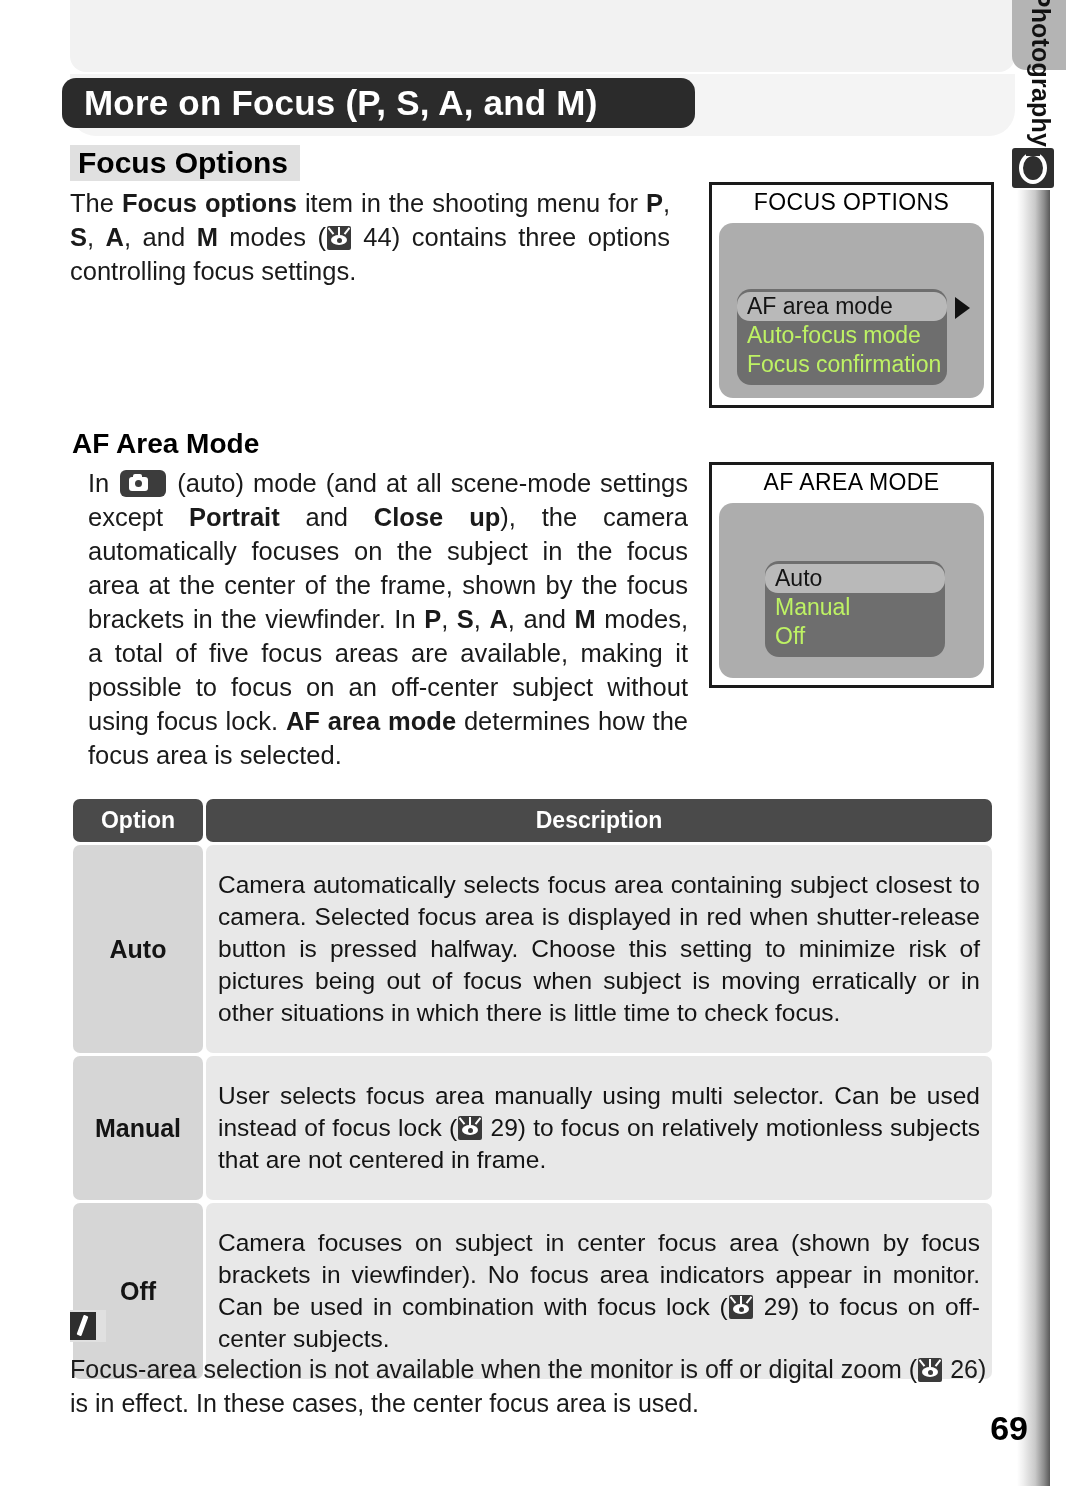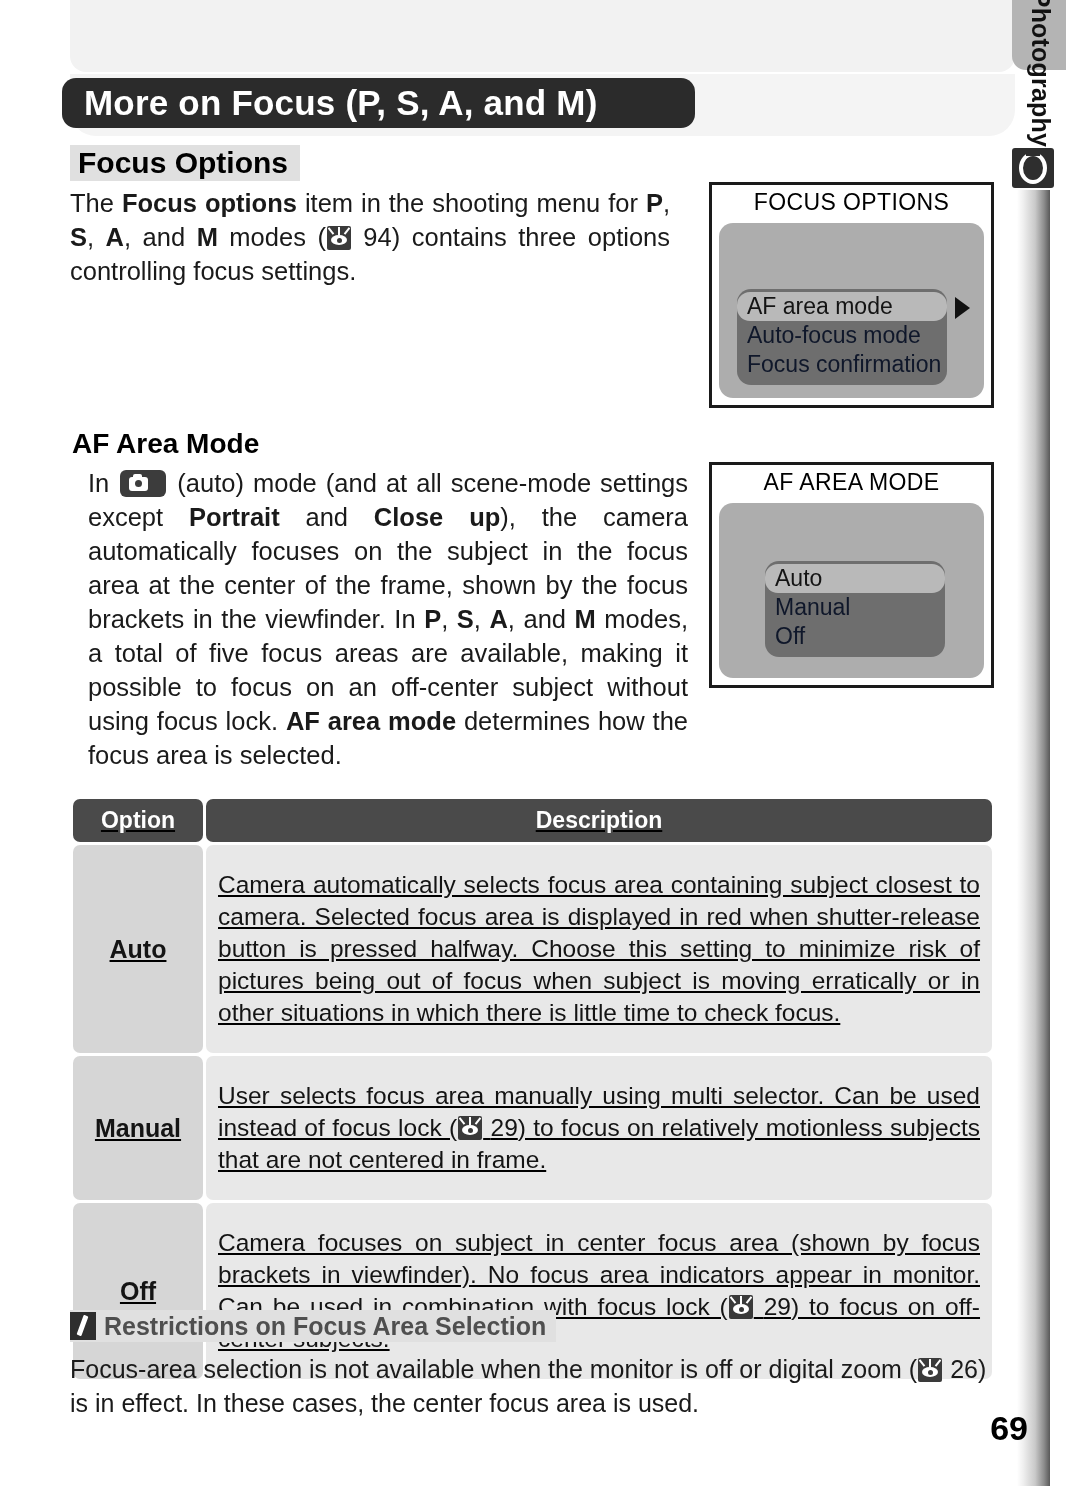--- a/index.html
+++ b/index.html
@@ -198,21 +198,21 @@
     border-radius: 14px;
   }
   .menu-block {
     position: absolute;
     background: #6e6e6e;
     border-radius: 14px;
     padding: 3px 0 6px 0;
   }
   .menu-item {
     font-size: 23px;
-    color: #0f172a;
+    color: #bef264;
     line-height: 29px;
     padding-left: 10px;
     white-space: nowrap;
     position: relative;
   }
   .menu-item.selected {
     background: #b9b9b9;
     color: #141414;
     border-radius: 13px;
   }
@@ -225,21 +225,20 @@
   }
 
   
   .tbl {
     position: absolute;
     left: 70px; top: 796px;
     width: 925px;
     border-collapse: separate;
     border-spacing: 3px;
     table-layout: fixed;
-    text-decoration: underline;
   }
   .tbl th {
     background: #4a4a4a;
     color: #ffffff;
     font-size: 23px;
     font-weight: bold;
     padding: 8px 0;
     border-radius: 7px;
   }
   .tbl td {
@@ -369,21 +368,21 @@
 
 <div class="section-head">
   <span>Focus Options</span>
 </div>
 
 <div class="para" style="left:70px; top:186px; width:600px;">
   <span>The </span><b>Focus options</b><span> item in the shooting menu for </span><b>P</b><span>, </span><b>S</b><span>, </span><b>A</b><span>, and </span><b>M</b><span> modes (</span><span class="ref-icon"><span class="ref-rays">
         <i style="left:0px; transform:rotate(-38deg);"></i>
         <i style="left:8px;"></i>
         <i style="left:16px; transform:rotate(38deg);"></i>
-      </span></span> <span>94</span><span>) contains three options controlling focus settings.</span>
+      </span></span> <span>44</span><span>) contains three options controlling focus settings.</span>
 </div>
 
 <div class="lcd" style="left:709px; top:182px;">
   <div class="lcd-title">FOCUS OPTIONS</div>
   <div class="lcd-body">
     <div class="menu-block" style="left:18px; top:66px; width:210px;">
       <div class="menu-item selected">AF area mode</div>
       <div class="menu-item">Auto-focus mode</div>
       <div class="menu-item">Focus confirmation</div>
     </div>
@@ -438,21 +437,20 @@
               <i style="left:0px; transform:rotate(-38deg);"></i>
               <i style="left:8px;"></i>
               <i style="left:16px; transform:rotate(38deg);"></i>
             </span></span> <span>29</span><span>) to focus on off-center subjects.</span></td>
     </tr>
   </tbody>
 </table>
 
 <div class="note-head">
   <span class="pencil-icon"></span>
-  <span class="label">Restrictions on Focus Area Selection</span>
 </div>
 <div class="note-body">
   <span>Focus-area selection is not available when the monitor is off or digital zoom (</span><span class="ref-icon"><span class="ref-rays">
         <i style="left:0px; transform:rotate(-38deg);"></i>
         <i style="left:8px;"></i>
         <i style="left:16px; transform:rotate(38deg);"></i>
       </span></span> <span>26</span><span>) is in effect.  In these cases, the center focus area is used.</span>
 </div>
 
 <div class="side-cam-icon"></div>

